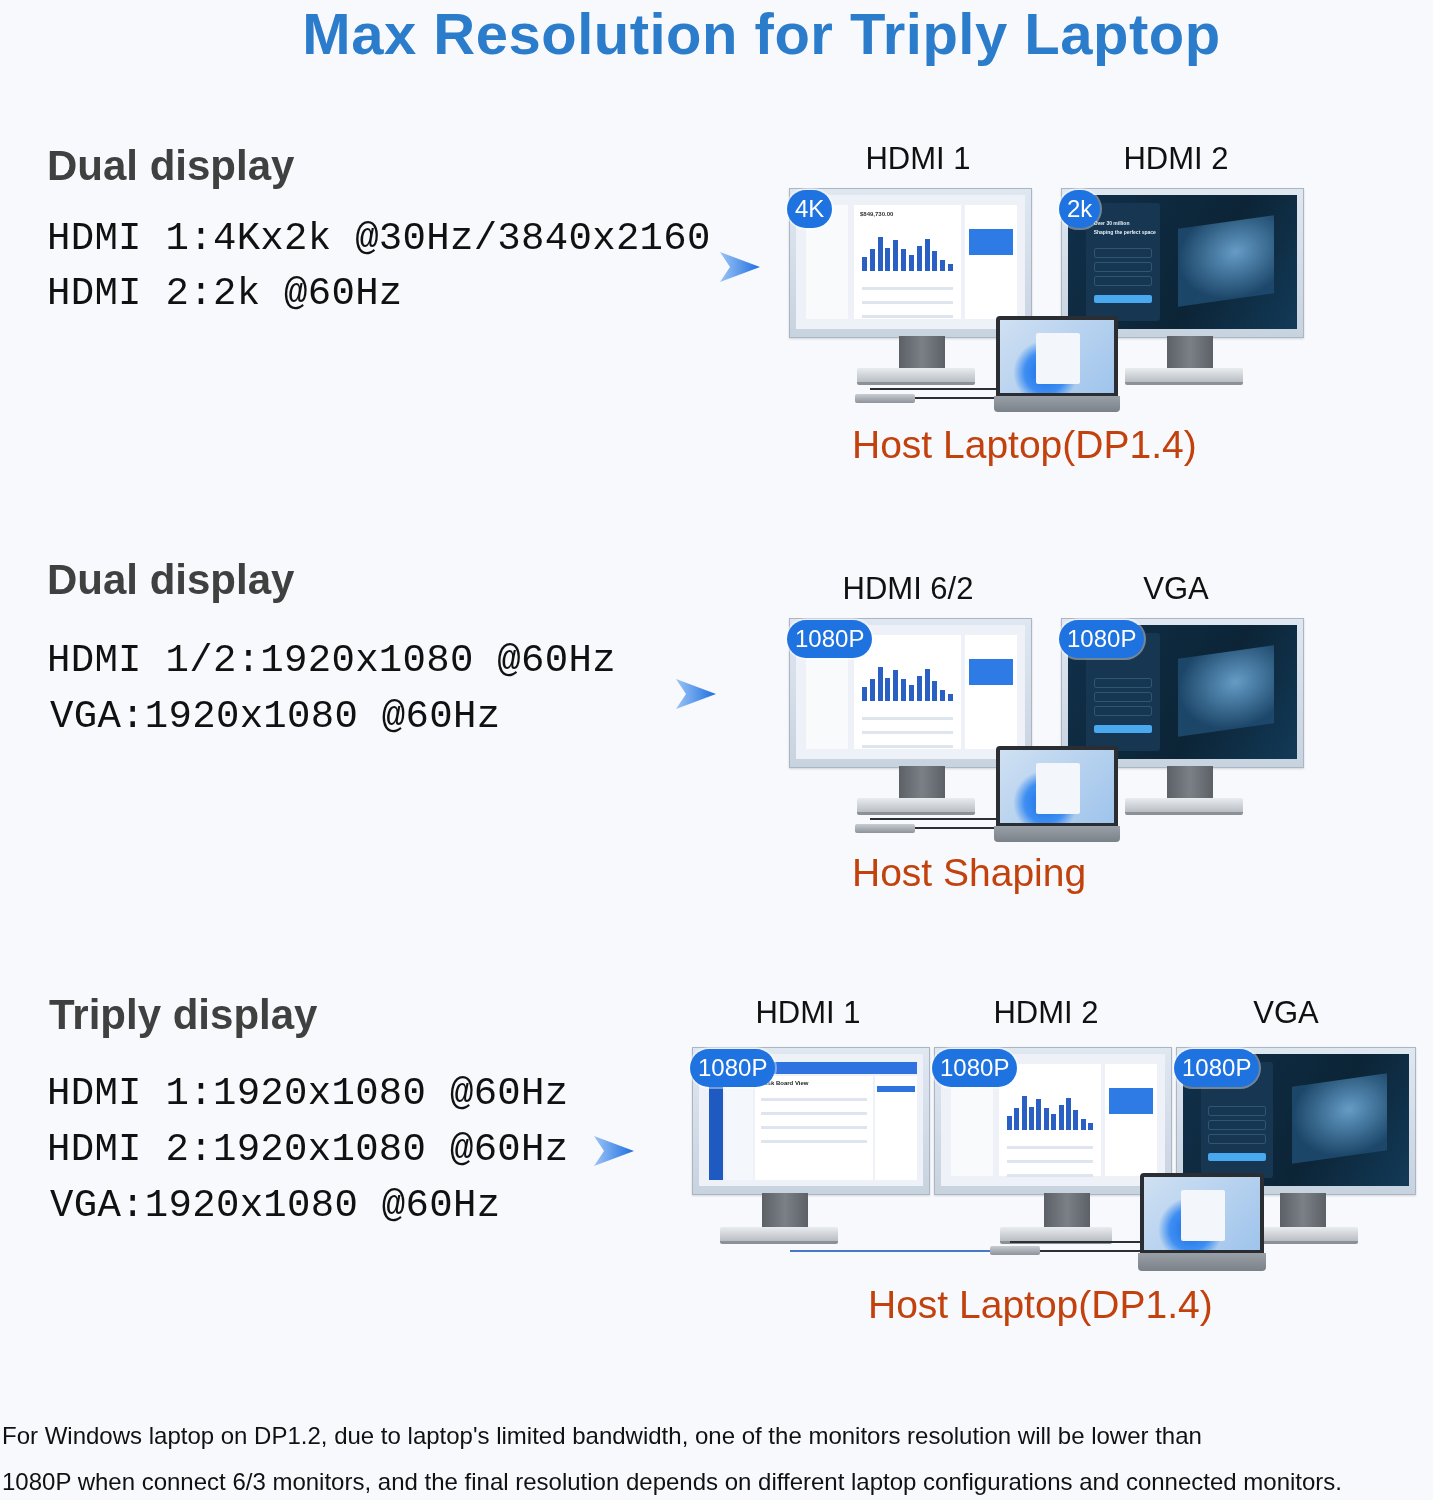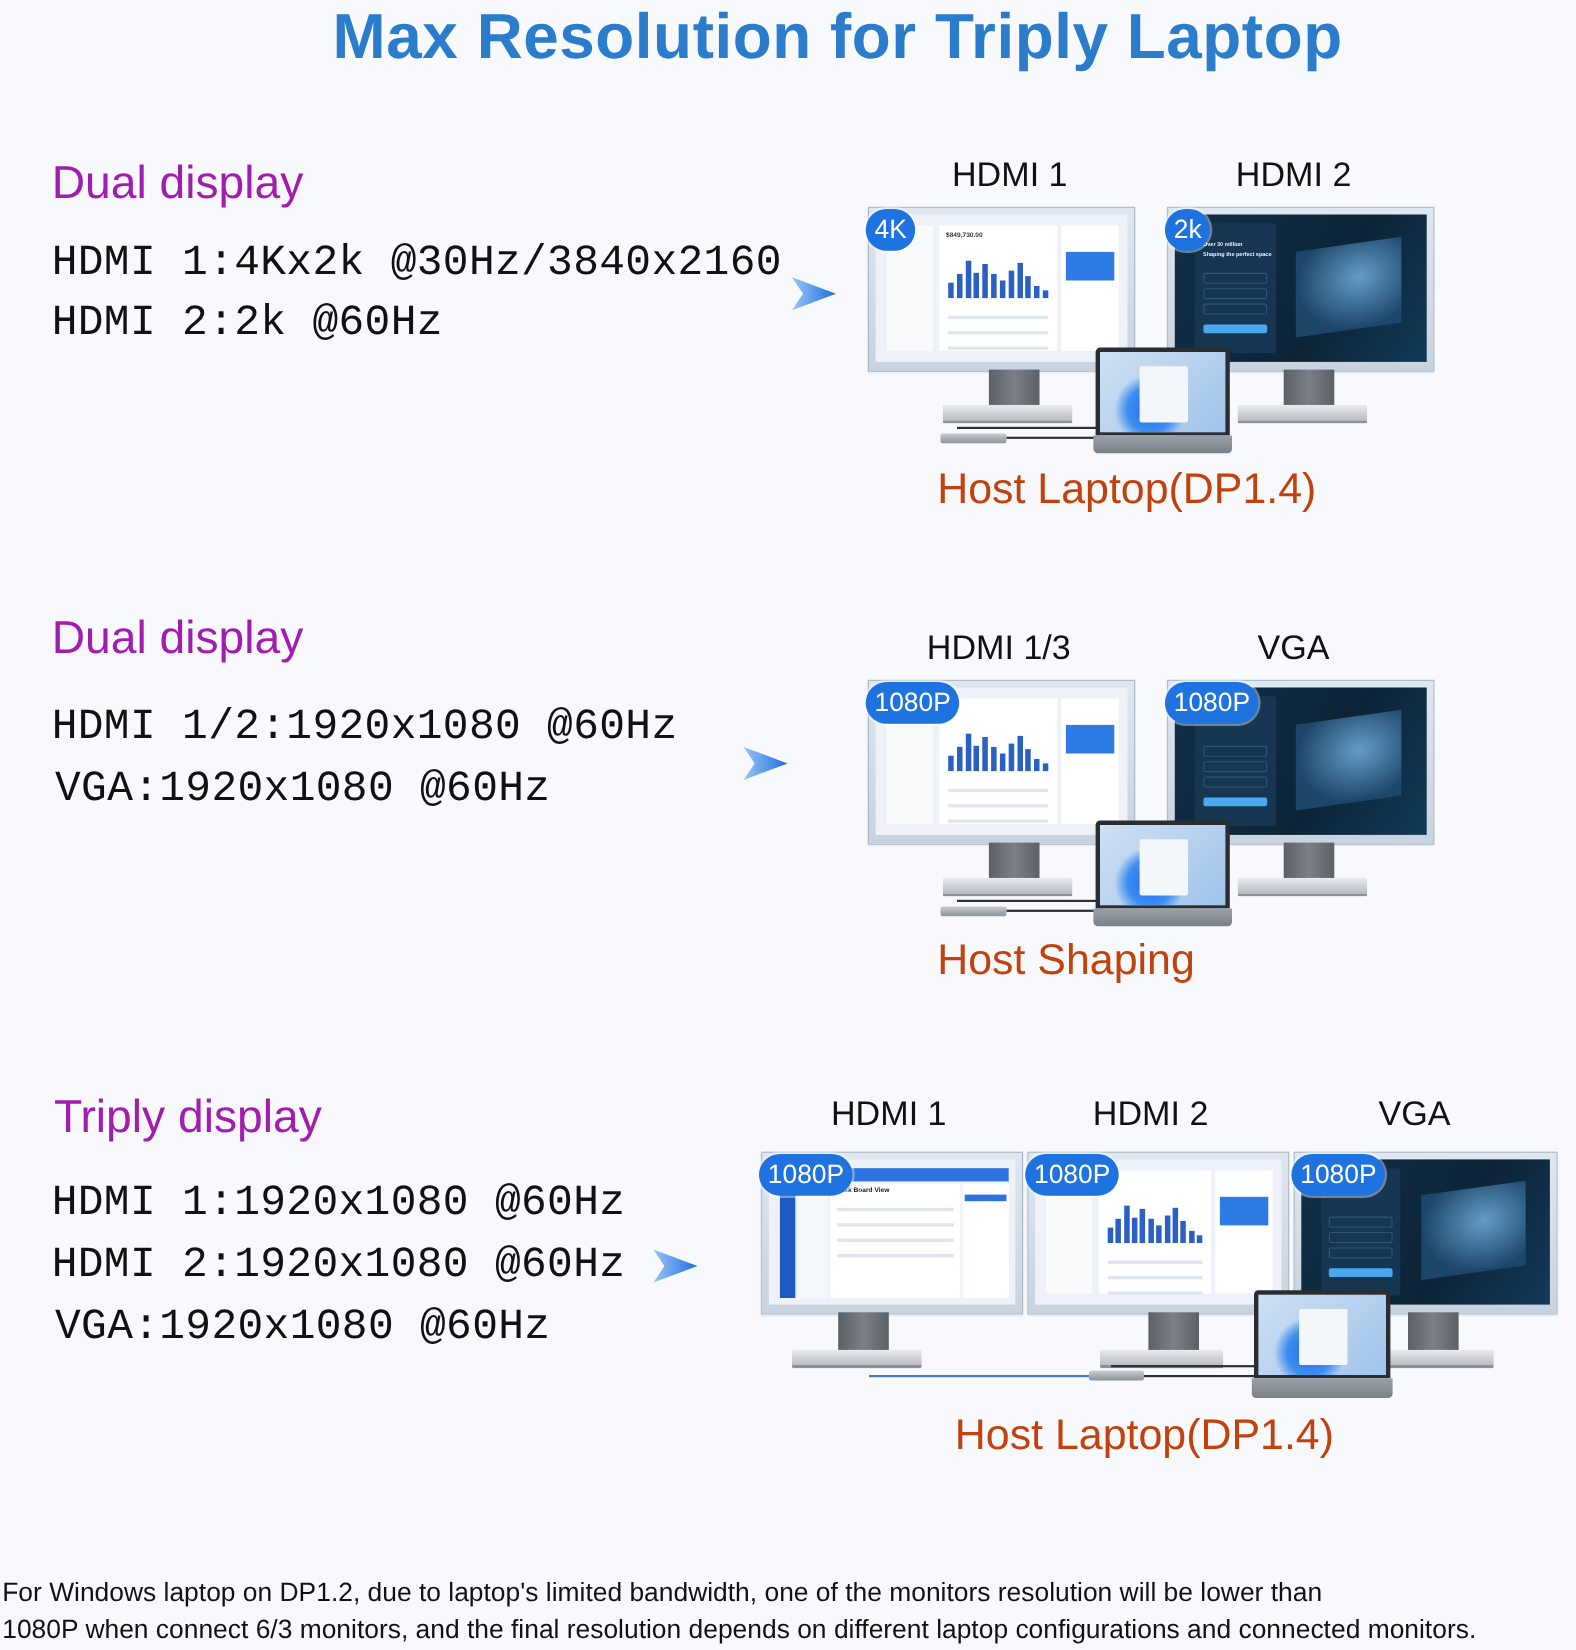--- a/index.html
+++ b/index.html
@@ -8,21 +8,21 @@
     background:#f7f9fd;
     font-family:"Liberation Sans", sans-serif; color:#111;
   }
   .abs { position:absolute; }
   .title {
     left:0; top:0; width:1433px; height:70px; text-align:center;
     font-family:"Liberation Sans", sans-serif; font-weight:bold;
     font-size:58px; line-height:68px; color:#2b7ccb; letter-spacing:0.5px;
     padding-left:90px; box-sizing:border-box;
   }
-  .sec-heading { font-weight:normal; font-size:42px; line-height:48px; color:#a21caf; white-space:nowrap; }
+  .sec-heading { font-weight:bold; font-size:42px; line-height:48px; color:#404040; white-space:nowrap; }
   .spec { font-size:39px; line-height:46px; color:#111; white-space:nowrap; letter-spacing:0.3px;font-family:Liberation Mono, monospace; }
   .port-label { font-size:31px; line-height:46px; color:#111; white-space:nowrap; text-align:center; }
   .host-label { font-size:39px; line-height:46px; color:#c2410c; white-space:nowrap; text-align:left; }
   .footnote { font-size:24px; line-height:28px; color:#111; white-space:nowrap; }
 
   .arrow { width:44px; height:34px; }
 
   
   .monitor { position:absolute; }
   .monitor .bezel {
@@ -173,21 +173,21 @@
 <svg class="abs arrow" style="left:674px;top:677px;" viewBox="0 0 44 34">
   <defs>
       <linearGradient id="ag2" x1="0" x2="1">
         <stop offset="0" stop-color="#9cc4f5"></stop>
         <stop offset="1" stop-color="#1e6fe0"></stop>
       </linearGradient>
     </defs>
   <polygon points="2,2 42,17 2,32 12,17" fill="url(#ag2)"></polygon>
 </svg>
 
-<div class="abs port-label" style="left:798px;top:566px;width:220px;">HDMI 1/3</div>
+<div class="abs port-label" style="left:798px;top:566px;width:220px;">HDMI 6/2</div>
 <div class="abs port-label" style="left:1076px;top:566px;width:200px;">VGA</div>
 
 <div class="monitor" style="left:789px;top:618px;width:243px;height:196px;">
   <div class="bezel" style="height:148px;">
     <div class="screen light">
       <div class="dash-side"></div>
       <div class="dash-main">
         <div class="bars">
             <span style="height:40%"></span>
             <span style="height:60%"></span>
@@ -346,14 +346,14 @@
   <div class="lid" style="height:80px;">
       <div class="lscreen">
         <div class="bloom"></div>
         <div class="start"></div>
       </div>
     </div>
   <div class="base" style="top:80px;height:18px;"></div>
 </div>
 <div class="abs host-label" style="left:868px;top:1282px;width:400px;">Host Laptop(DP1.4)</div>
 
-<div class="abs footnote" style="left:2px;top:1422px;margin-top:12px;">For Windows laptop on DP1.2, due to laptop's limited bandwidth, one of the monitors resolution  will be lower than</div>
+<div class="abs footnote" style="left:2px;top:1422px;">For Windows laptop on DP1.2, due to laptop's limited bandwidth, one of the monitors resolution  will be lower than</div>
 <div class="abs footnote" style="left:2px;top:1468px;">1080P when connect  6/3 monitors, and the final resolution depends on different laptop configurations and connected monitors.</div>
 
 </body></html>

